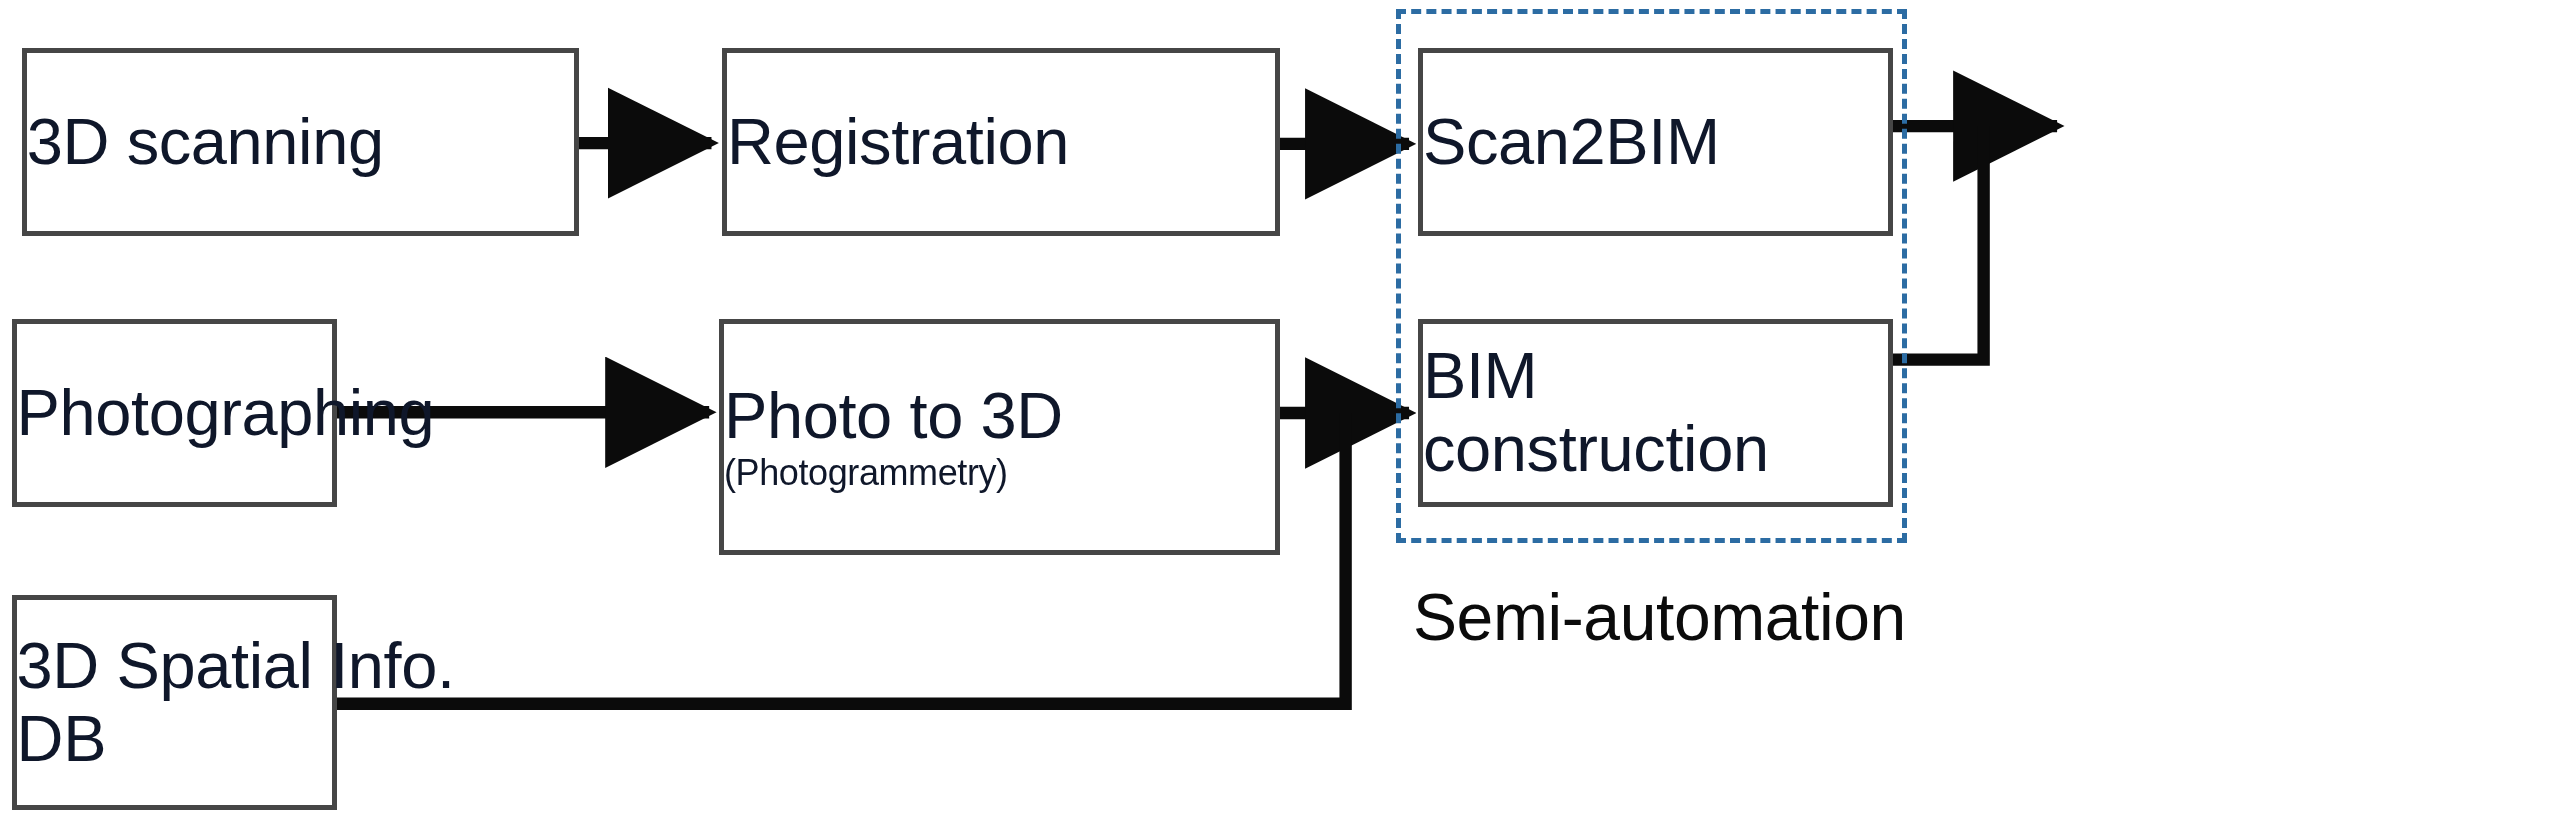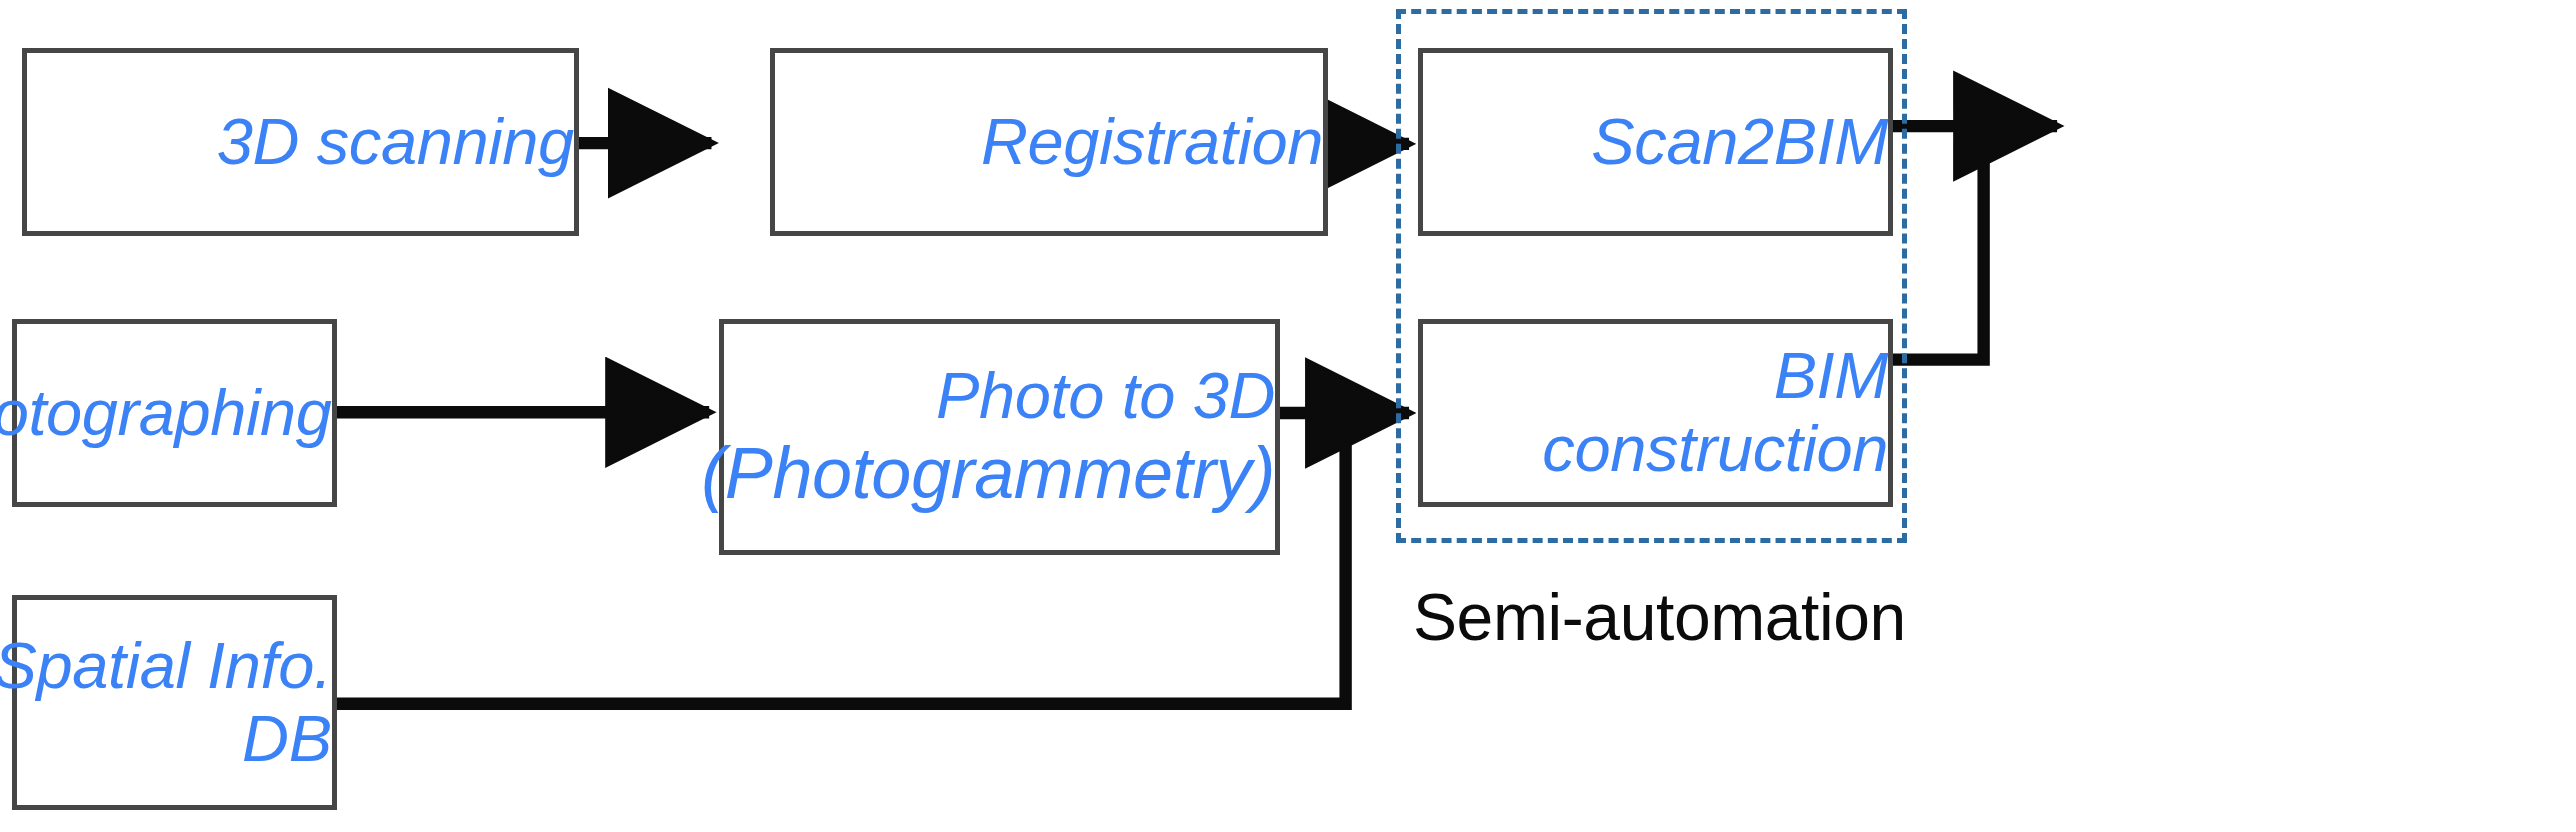--- a/index.html
+++ b/index.html
@@ -6,35 +6,34 @@
   body{font-family:"Liberation Sans","DejaVu Sans",sans-serif;}
   #canvas{position:relative;width:2576px;height:833px;background:#ffffff;overflow:hidden;}
 
   .node{
     position:absolute;
     box-sizing:border-box;
     background:#ffffff;
     border:5.4px solid #464646;
     display:flex;
     flex-direction:column;
-    align-items:flex-end;
+    align-items:flex-start;
     justify-content:center;
-    color:#3b82f6;
+    color:#0f172a;
     line-height:1.12;
     text-align:center;
     letter-spacing:-0.4px;
-    font-style:italic;
   }
   .node .l1{font-size:65px;white-space:nowrap;}
-  .node .l2{font-size:72px;white-space:nowrap;}
+  .node .l2{font-size:36px;white-space:nowrap;}
   .node.one-line .l1{font-size:65px;}
 
   
   #n-3dscanning   {left:21.7px;  top:48px;  width:557px; height:188px;}
-  #n-registration {left:722px; top:48px;  width:558px; height:188px;margin-left:48px;}
+  #n-registration {left:722px; top:48px;  width:558px; height:188px;}
   #n-scan2bim     {left:1418px;top:48px;  width:475px; height:188px;}
   #n-bim2bem      {left:2066px;top:48px;  width:501px; height:188px;}
   #n-photographing{left:11.6px;  top:319px; width:325px; height:188px;}
   #n-phototo3d    {left:719px; top:319px; width:561px; height:236px;}
   #n-bimconstr    {left:1418px;top:319px; width:475px; height:188px;}
   #n-spatialdb    {left:11.6px;  top:595px; width:325px; height:215px;}
 
   
   #group-dashed{
     position:absolute;

